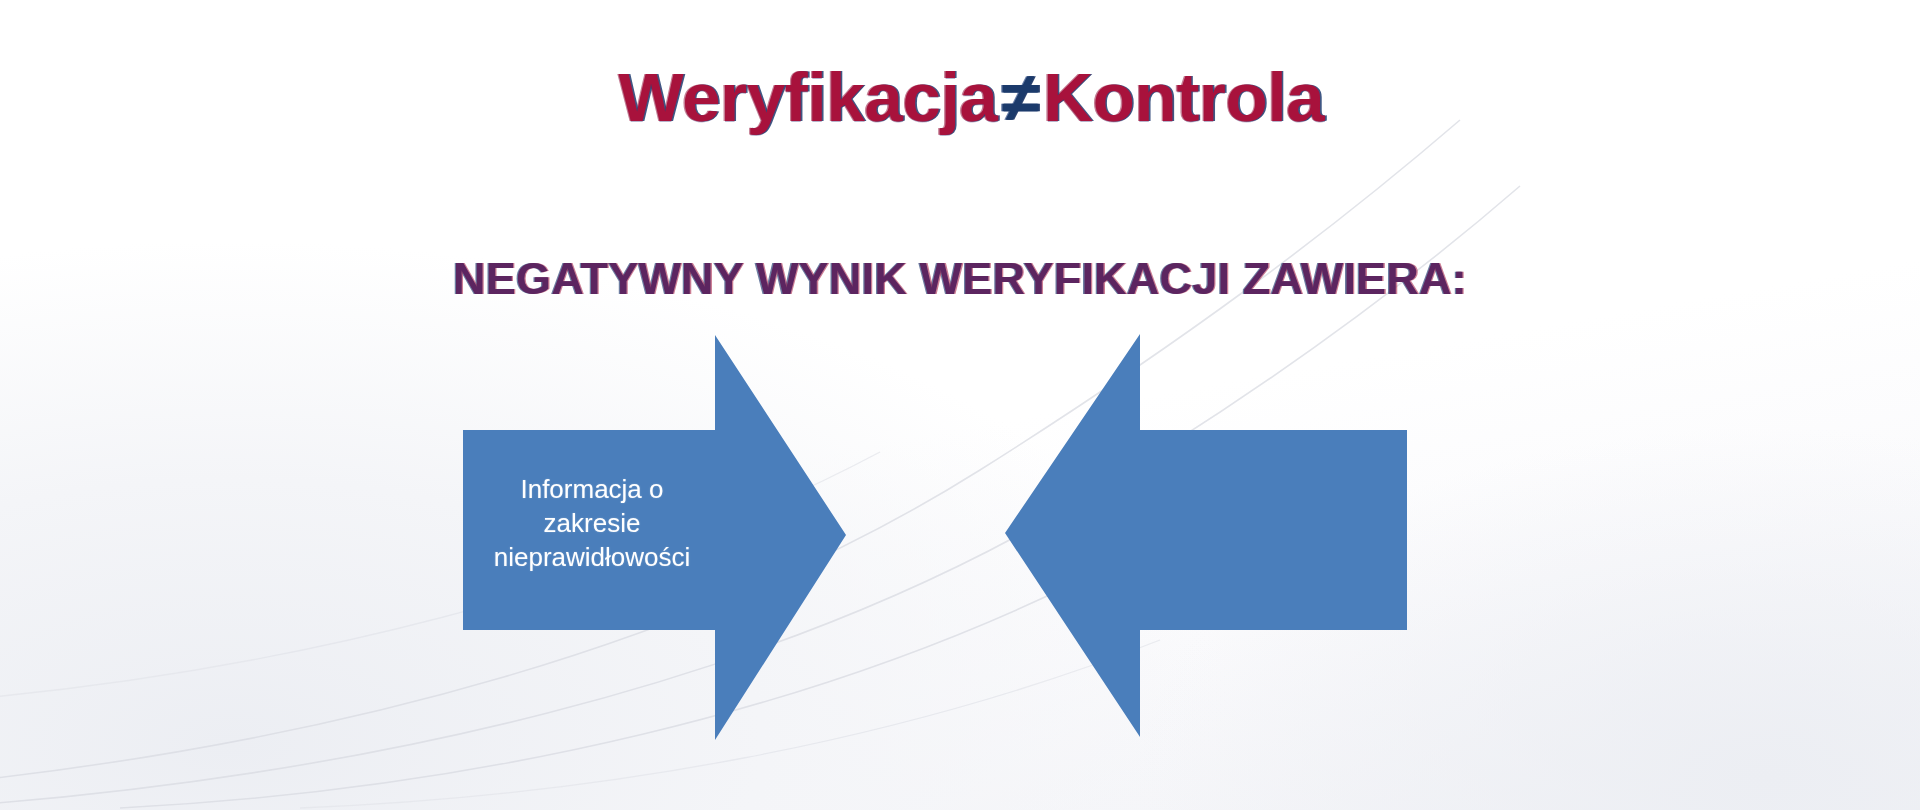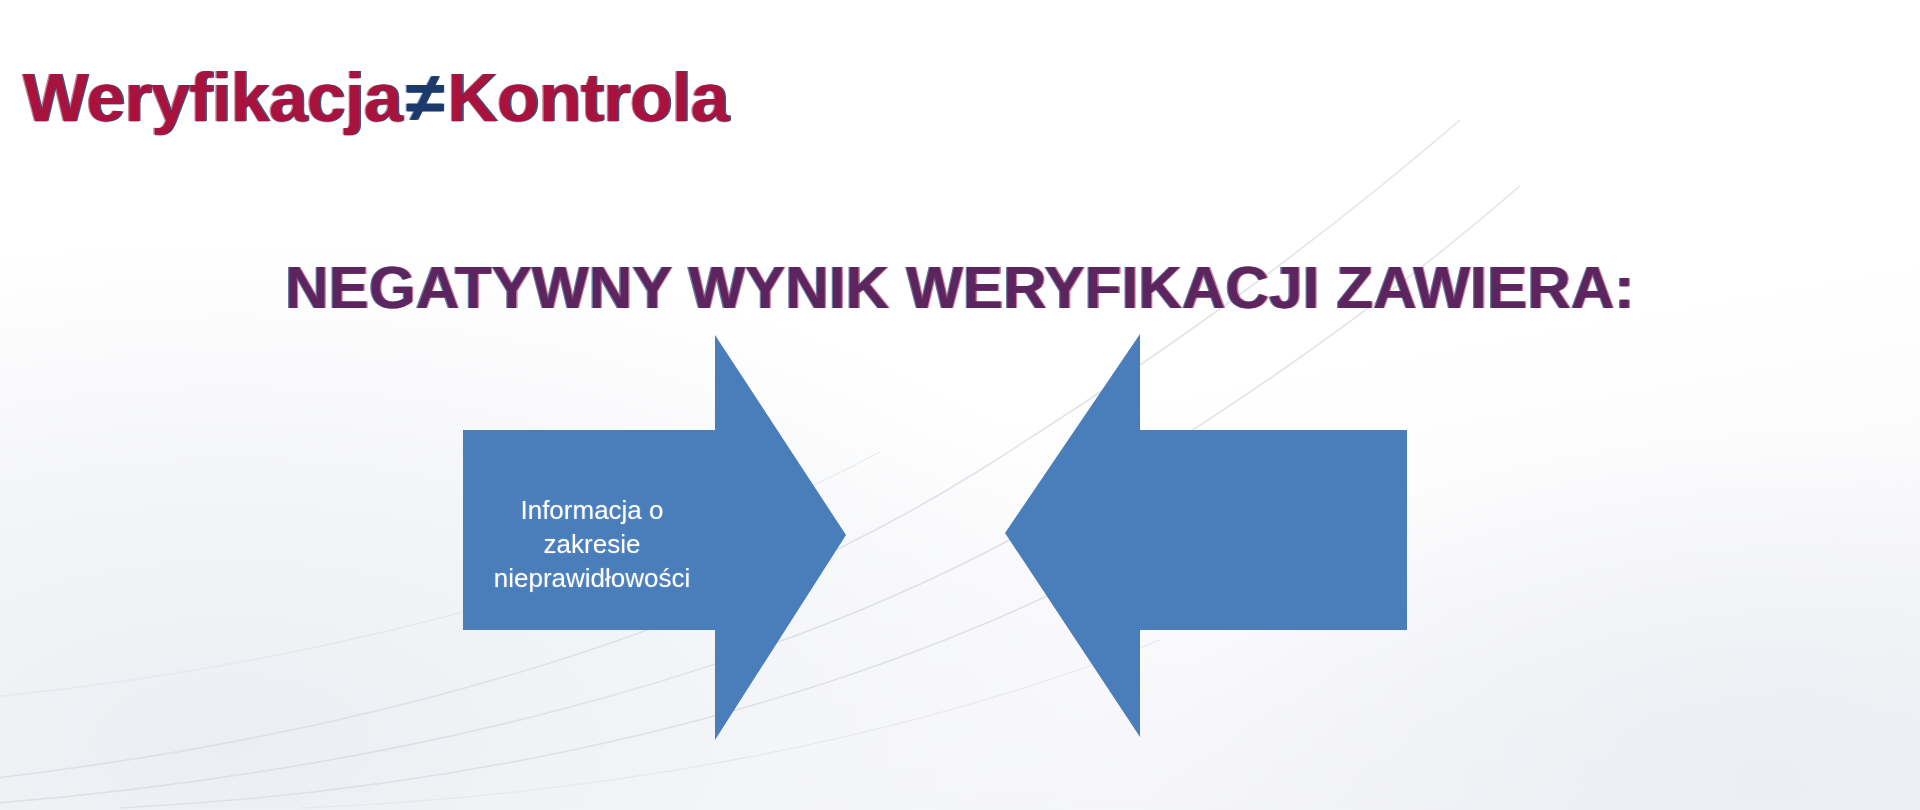--- a/index.html
+++ b/index.html
@@ -34,21 +34,21 @@
     inset: 0;
     pointer-events: none;
   }
 
   
   .title-wrap {
     position: absolute;
     left: 0;
     right: 0;
     top: 58px;
-    text-align: left;
+    text-align: center;
     padding-left: 23px;
   }
   .title {
     display: inline-block;
     font-size: 69px;
     font-weight: bold;
     letter-spacing: -0.3px;
     color: #A8123C;
     text-shadow:
        1.6px 0 0 rgba(31,58,110,0.85),
@@ -68,21 +68,21 @@
   
   .subtitle-wrap {
     position: absolute;
     left: 0;
     right: 0;
     top: 253px;
     text-align: center;
   }
   .subtitle {
     display: inline-block;
-    font-size: 60px;
+    font-size: 45px;
     font-weight: bold;
     letter-spacing: 0.2px;
     color: #5C2560;
     text-shadow:
        1.3px 0 0 rgba(160,20,60,0.55),
       -1.3px 0 0 rgba(30,55,110,0.65);
     white-space: nowrap;
   }
 
   
@@ -106,21 +106,21 @@
     color: #ffffff;
     font-size: 26px;
     line-height: 1.30;
     text-align: center;
     font-weight: normal;
     text-shadow: 0 0 2px rgba(255,255,255,0.28);
     white-space: pre-line;
   }
   #label-left {
     left: 463px;
-    top: 494px;
+    top: 473px;
     width: 258px;
   }
   #label-right {
     left: 1100px;
     top: 492px;
     width: 300px;
   }
 </style>
 </head>
 <body>

